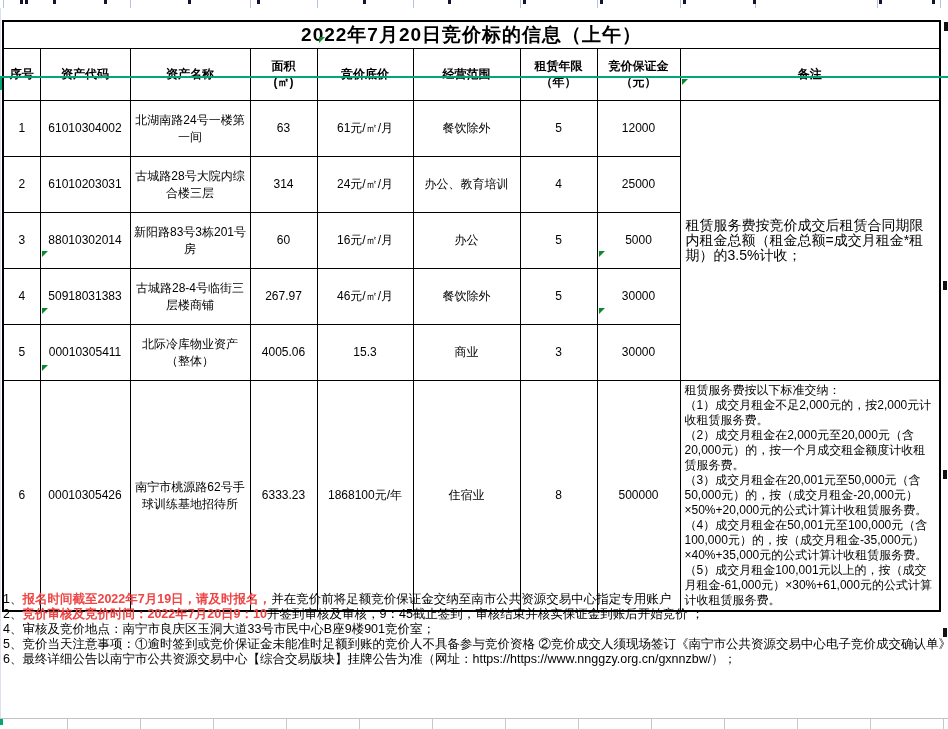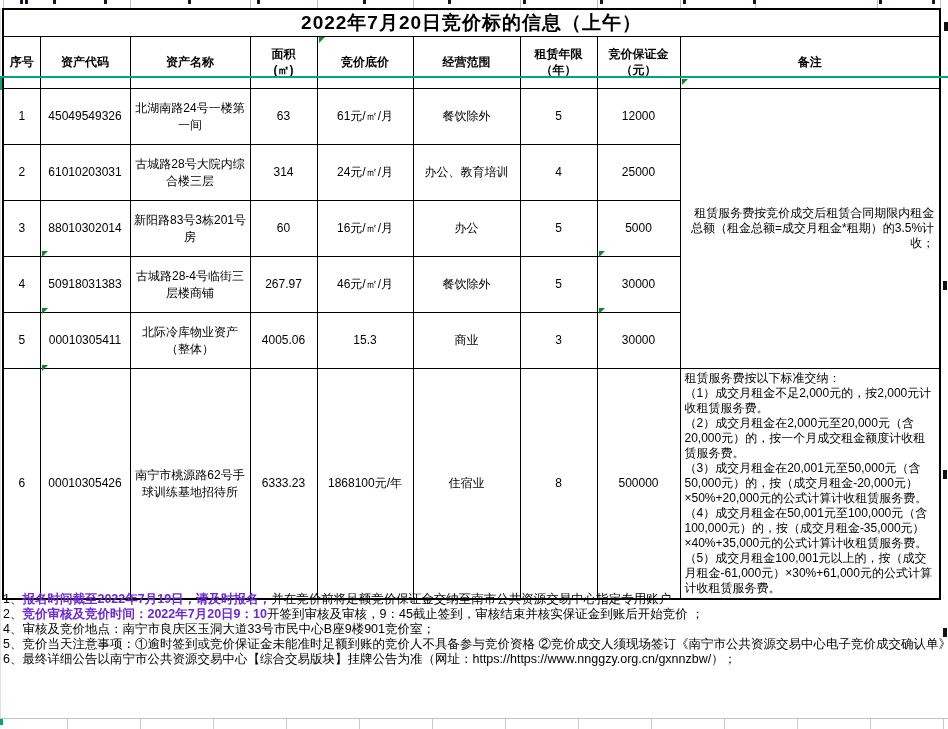--- a/index.html
+++ b/index.html
@@ -7,62 +7,62 @@
     position:relative;width:948px;height:729px;background:#ffffff;overflow:hidden;
     font-family:"Liberation Sans",sans-serif;color:#000;
   }
   
   .left-gridline{position:absolute;left:0;top:8px;width:1px;height:710px;background:#dbe2ee;}
   
   .top-strip-line{position:absolute;top:0;width:1px;height:8px;background:#b4c3d9;}
   .top-tick{position:absolute;top:0;width:3px;height:4px;background:#141432;}
   
   table.sheet{
-    position:absolute;left:2px;top:8px;border-collapse:collapse;table-layout:fixed;
+    position:absolute;left:2px;top:20px;border-collapse:collapse;table-layout:fixed;
     border:2px solid #000;width:939px;
   }
   table.sheet td,table.sheet th{border:1px solid #000;overflow:hidden;}
   tr.r-title{height:25px;}
   tr.r-head{height:52px;}
   tr.r-data{height:56px;}
   tr.r-big{height:227px;}
   .title-cell{
     text-align:center;vertical-align:middle;font-size:19px;font-weight:bold;
     letter-spacing:1px;padding:0;
   }
   th.head-cell{
     font-size:12px;font-weight:bold;text-align:center;vertical-align:middle;
     white-space:pre-line;line-height:1.3;padding:1px 2px;
   }
   td.data-cell{
     font-size:12px;text-align:center;vertical-align:middle;line-height:1.35;padding:1px 3px;
   }
   td.remark-merged{
-    font-size:12px;text-align:right;vertical-align:middle;line-height:15px;padding:2px 5px;
+    font-size:14px;text-align:left;vertical-align:middle;line-height:15px;padding:2px 5px;
   }
   td.remark-big{
     font-size:12px;text-align:left;vertical-align:top;line-height:15px;padding:2px 4px;
   }
   
   .green-line{position:absolute;left:0;top:76px;width:948px;height:2px;background:#00a878;}
   .green-tick-left{position:absolute;left:0;top:78px;width:2px;height:12px;background:#00a878;}
   .green-tick-bottom{position:absolute;left:0;top:719px;width:3px;height:6px;background:#00a878;}
   
   .err-triangle{
     position:absolute;width:6px;height:6px;background:#0a8a2a;
     clip-path:polygon(0 0,100% 0,0 100%);
   }
   
   .right-mark{position:absolute;width:4px;height:9px;background:#111;}
   
   .notes{
     position:absolute;left:3px;top:592px;width:945px;font-size:12.5px;line-height:15px;
   }
   .note-line{white-space:nowrap;}
-  .note-red{color:#6d28d9;font-weight:bold;}
+  .note-red{color:#ef4444;font-weight:bold;}
   
   .bottom-strip-hline{position:absolute;left:0;top:718px;width:948px;height:1px;background:#c3c3c3;}
   .bottom-strip-vline{position:absolute;top:719px;width:1px;height:10px;background:#c8c8c8;}
 </style>
 </head>
 <body>
 
 <div id="app">
 
   <div class="left-gridline"></div>
@@ -92,21 +92,21 @@
       <th class="head-cell">竞价底价</th>
       <th class="head-cell">经营范围</th>
       <th class="head-cell">租赁年限
 （年）</th>
       <th class="head-cell">竞价保证金
 （元）</th>
       <th class="head-cell">备注</th>
     </tr>
     <tr class="r-data">
       <td class="data-cell">1</td>
-      <td class="data-cell">45049549326</td>
+      <td class="data-cell">61010304002</td>
       <td class="data-cell">北湖南路24号一楼第一间</td>
       <td class="data-cell">63</td>
       <td class="data-cell">61元/㎡/月</td>
       <td class="data-cell">餐饮除外</td>
       <td class="data-cell">5</td>
       <td class="data-cell">12000</td>
       <td class="remark-merged" rowspan="5">租赁服务费按竞价成交后租赁合同期限内租金总额（租金总额=成交月租金*租期）的3.5%计收；</td>
     </tr>
     <tr class="r-data">
       <td class="data-cell">2</td>

